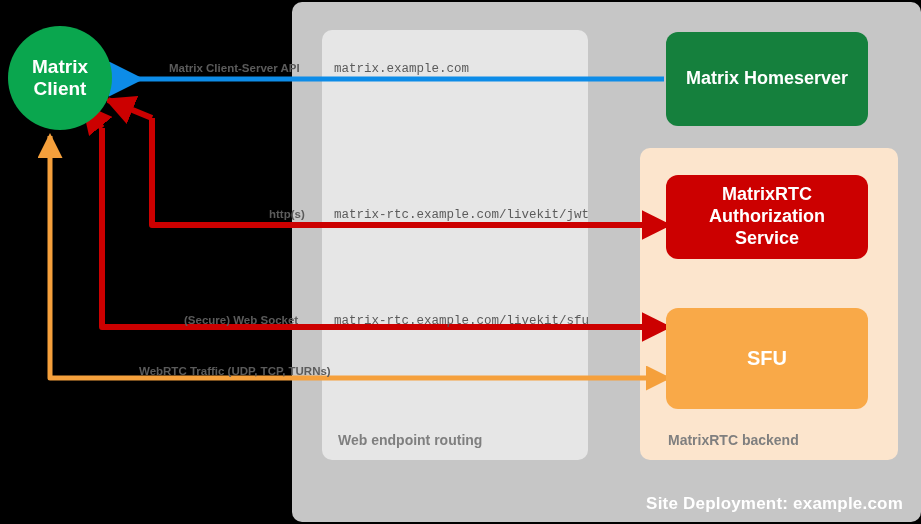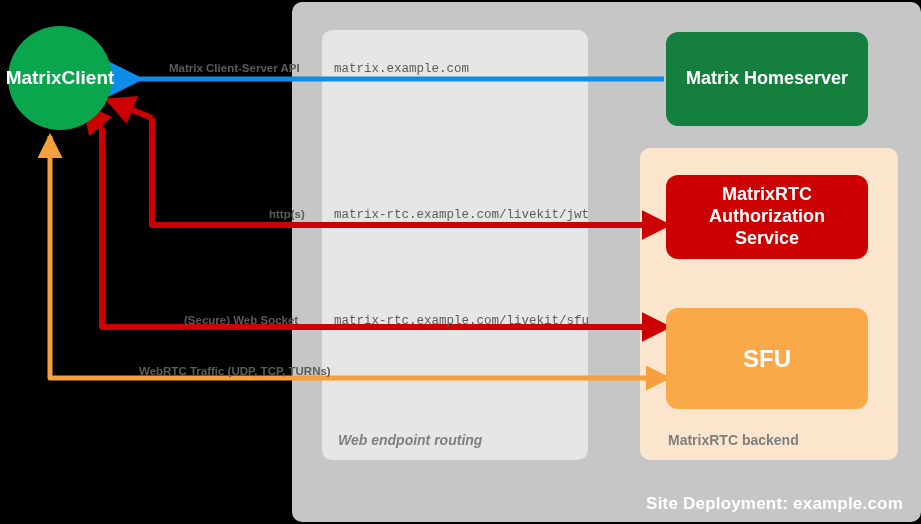--- a/index.html
+++ b/index.html
@@ -51,21 +51,20 @@
     box-sizing: border-box;
   }
   .routing-label {
     position: absolute;
     left: 16px;
     bottom: 12px;
     color: #7f7f7f;
     font-size: 14px;
     font-weight: bold;
     white-space: nowrap;
-    font-style: italic;
   }
 
   .backend-panel {
     position: absolute;
     left: 640px;
     top: 148px;
     width: 258px;
     height: 312px;
     background: #fce5cd;
     border-radius: 10px;
@@ -85,21 +84,21 @@
   .client-node {
     position: absolute;
     left: 8px;
     top: 26px;
     width: 104px;
     height: 104px;
     border-radius: 50%;
     background: #0aa64e;
     color: #ffffff;
     display: flex;
-    flex-direction: row;
+    flex-direction: column;
     align-items: center;
     justify-content: center;
     font-size: 19px;
     font-weight: bold;
     line-height: 1.18;
     text-align: center;
   }
 
   .box {
     position: absolute;
@@ -119,21 +118,21 @@
     font-size: 18px;
   }
   .box-auth {
     left: 666px; top: 175px; width: 202px; height: 84px;
     background: #cc0000;
     font-size: 18px;
   }
   .box-sfu {
     left: 666px; top: 308px; width: 202px; height: 101px;
     background: #f9a948;
-    font-size: 24px;
+    font-size: 20px;
   }
 
   
   .lbl {
     position: absolute;
     font-size: 11.5px;
     font-weight: bold;
     color: #5b5b5b;
     white-space: nowrap;
     padding-left: 36px;

